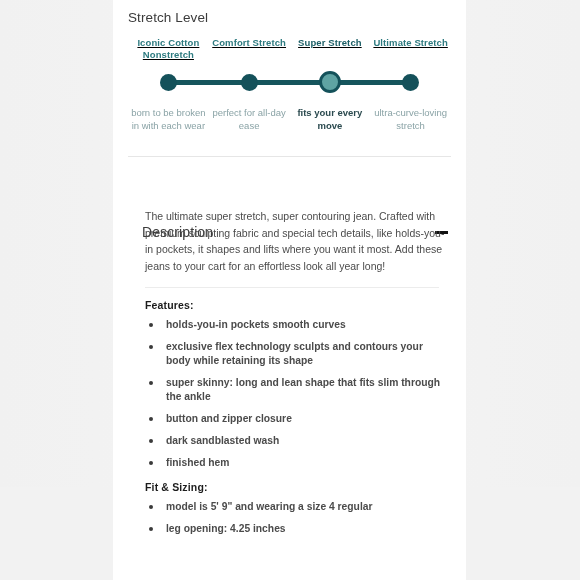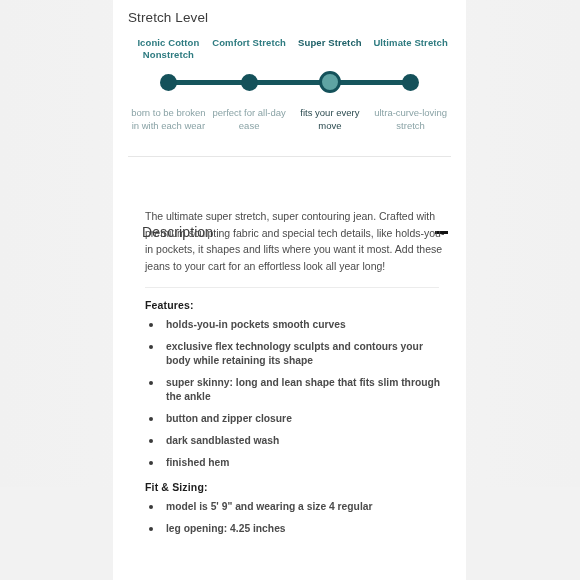--- a/index.html
+++ b/index.html
@@ -40,20 +40,21 @@
     font-weight: 400;
   }
   .levels {
     position: relative;
     width: 323px;
     height: 120px;
   }
   .level-labels {
     display: flex;
     width: 100%;
+    text-decoration: underline;
   }
   .level-col {
     flex: 1 1 0;
     text-align: center;
     position: relative;
   }
   .level-label {
     font-size: 9.5px;
     line-height: 12px;
     font-weight: bold;
@@ -111,21 +112,21 @@
   .caption {
     flex: 1 1 0;
     text-align: center;
     font-size: 9.5px;
     line-height: 12.5px;
     color: #8aa3a6;
     padding: 0 2px;
   }
   .caption.active {
     color: #2b4a4f;
-    font-weight: normal;
+    font-weight: bold;
   }
 
   
   .divider-top {
     position: absolute;
     left: 15px;
     right: 15px;
     top: 156px;
     height: 1px;
     background: #e6e6e6;

